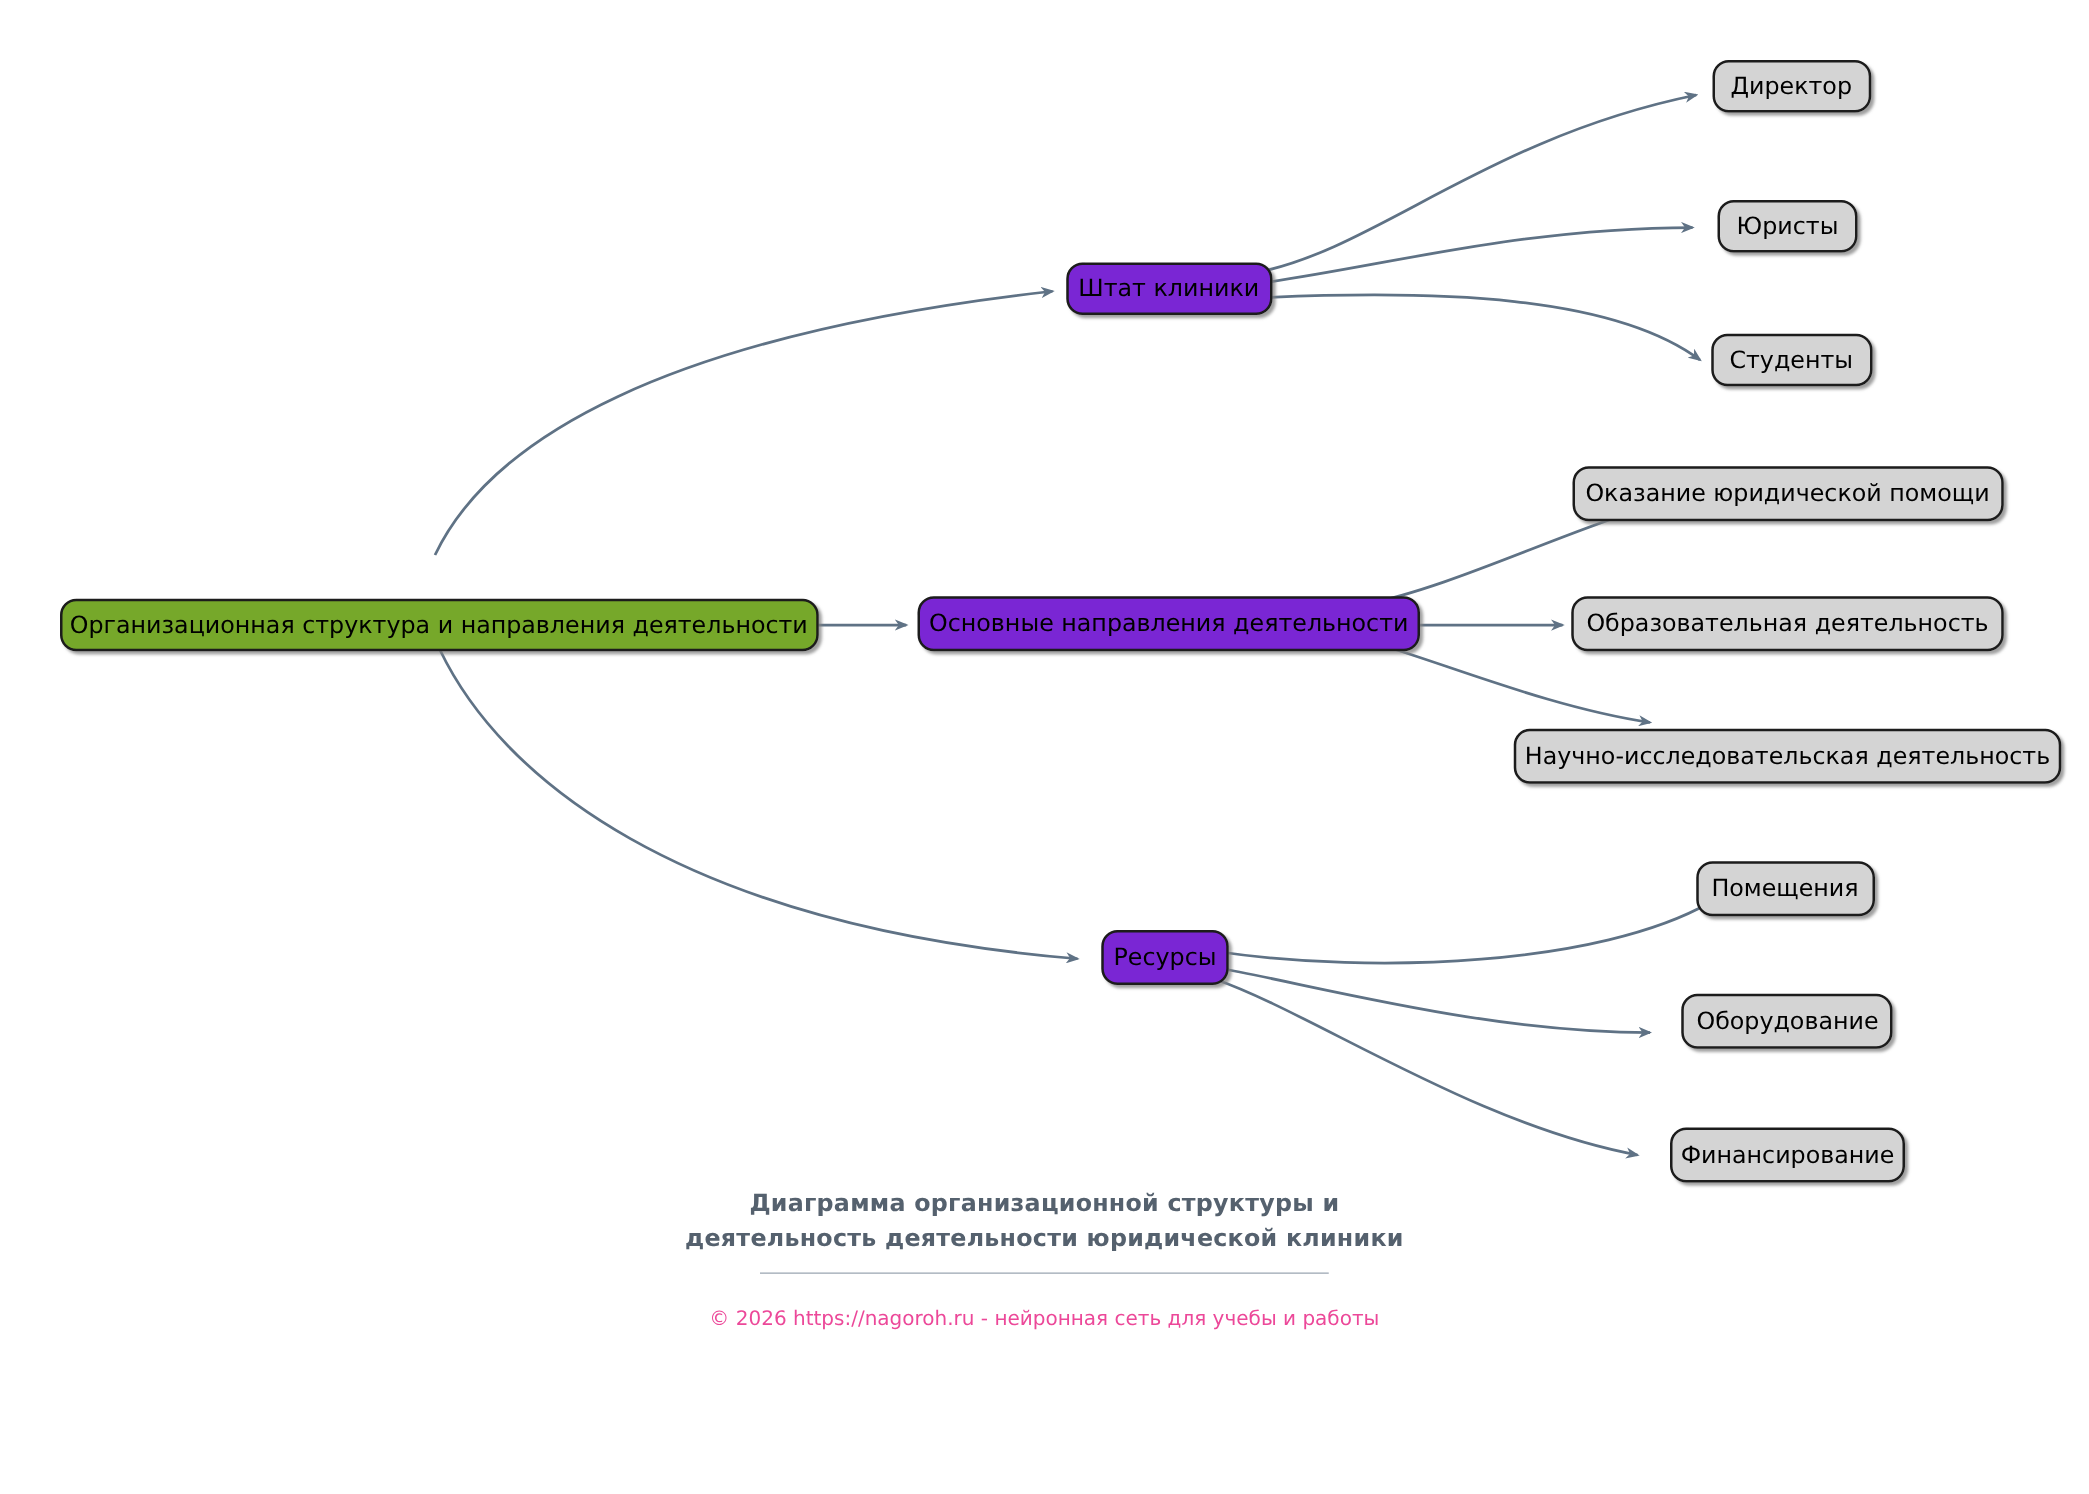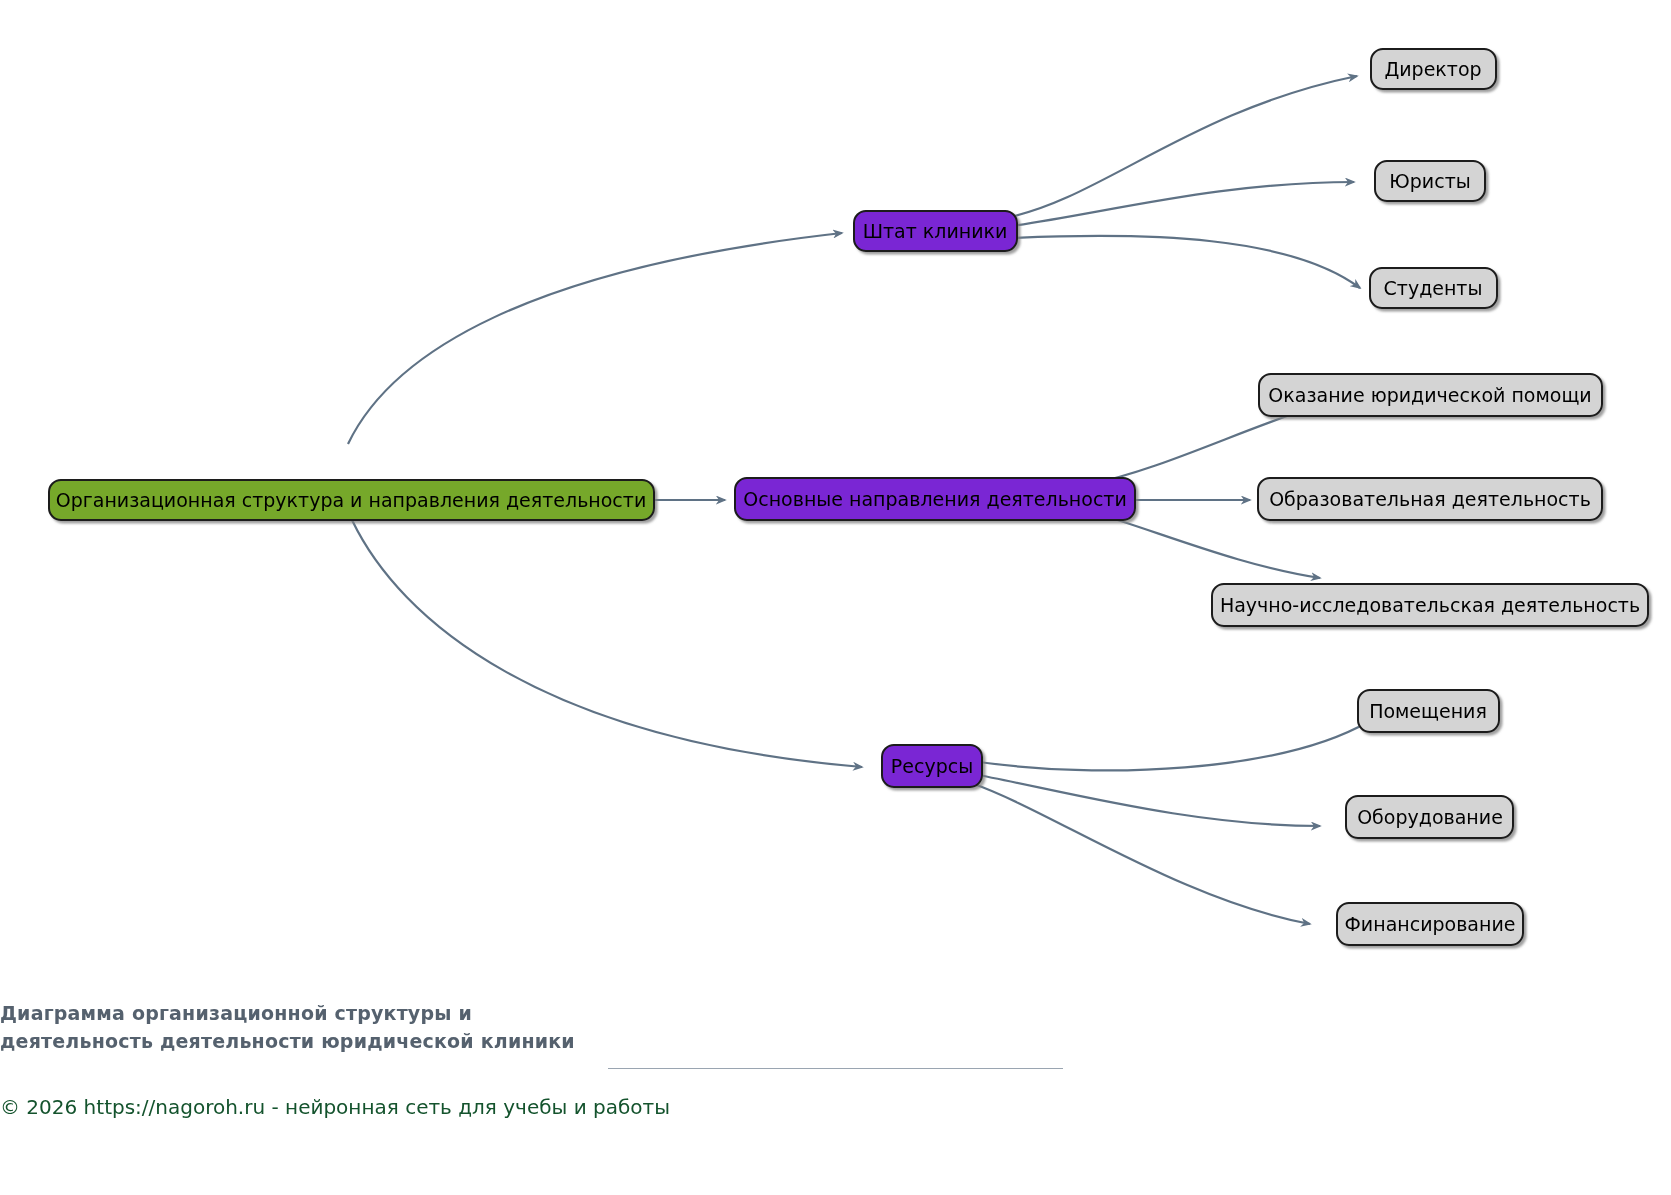--- a/index.html
+++ b/index.html
@@ -51,42 +51,42 @@
     pointer-events: none;
   }
   .node-label.root-label { font-size: 19px; }
   .node-label.branch-label { font-size: 19px; }
   .node-label.leaf-label { font-size: 19px; }
 
   .caption-block {
     position: absolute;
     left: 0;
     right: 0;
-    top: 1000px;
-    text-align: left;
+    top: 950px;
+    text-align: center;
   }
   .caption-title {
     font-family: "DejaVu Sans", sans-serif;
     font-size: 19px;
     font-weight: bold;
     color: #55616e;
     line-height: 1.45;
     letter-spacing: 0.2px;
   }
   .caption-rule {
     width: 455px;
     height: 0;
     margin: 13px auto 0 auto;
     border-top: 1.6px solid #9aa5b1;
   }
   .caption-footer {
     margin-top: 26px;
     font-family: "DejaVu Sans", sans-serif;
-    font-size: 20px;
-    color: #14532d;
+    font-size: 16px;
+    color: #ec4899;
   }
 </style>
 </head>
 <body>
 
 <div id="diagram-root">
 
   <svg id="mindmap" viewBox="0 0 1671 1195" xmlns="http://www.w3.org/2000/svg">
     <defs>
       <marker id="arrowhead" markerWidth="11" markerHeight="9" refX="9.2" refY="4.5" orient="auto" markerUnits="userSpaceOnUse">

